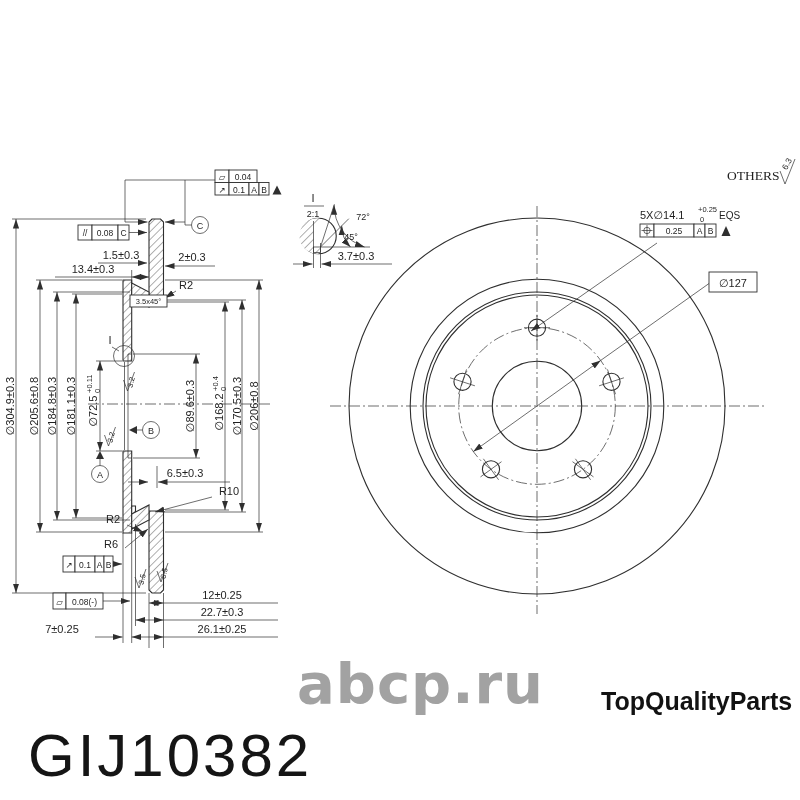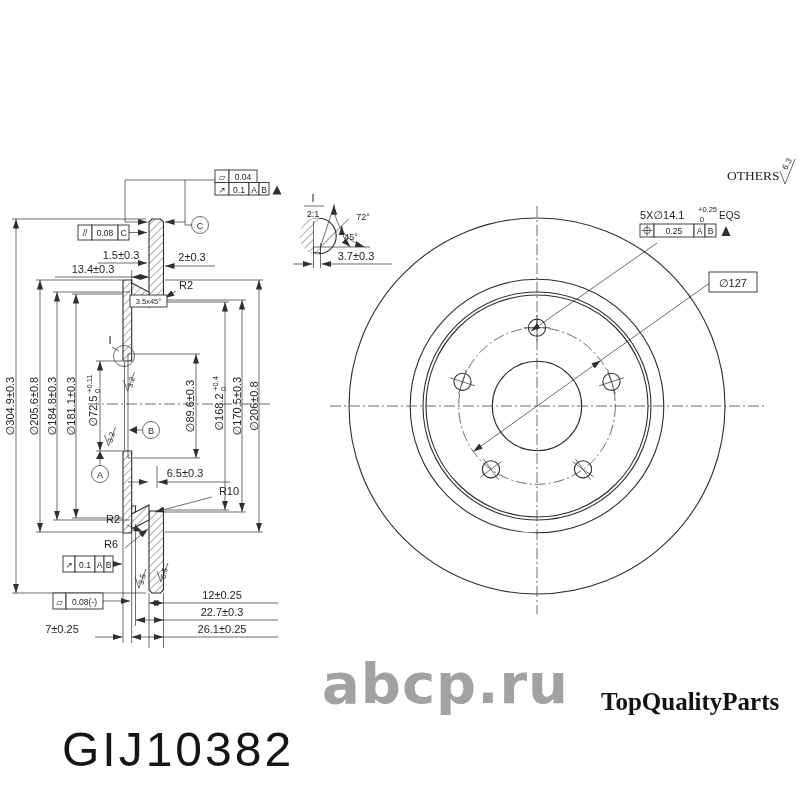--- a/index.html
+++ b/index.html
@@ -12,25 +12,25 @@
   svg .ser{font-family:"Liberation Serif",serif;font-size:13.5px;}
   .ln{fill:none;stroke:#2f2f2f;stroke-width:1.1;}
   .tn{fill:none;stroke:#2f2f2f;stroke-width:0.7;}
   .cl{fill:none;stroke:#2f2f2f;stroke-width:0.7;stroke-dasharray:11 3 2 3;}
   .hp{fill:url(#hatch);stroke:#2f2f2f;stroke-width:1.1;}
   .dim{marker-end:url(#ar);}
   .d2{marker-start:url(#ar);marker-end:url(#ar);}
   .fr{fill:#fff;stroke:#2f2f2f;stroke-width:0.9;}
   .blk{fill:#2f2f2f;}
   .brand-abs{position:absolute;white-space:nowrap;line-height:1;}
-  #part-number{left:28px;top:726px;font-size:48px;letter-spacing:3px;color:#151515;margin-left:34px;}
-  #watermark{left:322px;top:656px;font-size:56px;font-weight:700;color:#a2a2a2;
+  #part-number{left:28px;top:726px;font-size:60px;letter-spacing:3px;color:#151515;}
+  #watermark{left:297px;top:656px;font-size:56px;font-weight:700;color:#a2a2a2;
              font-family:"DejaVu Sans",sans-serif;letter-spacing:1px;}
   #tagline{left:601px;top:689px;font-size:25px;font-weight:700;color:#121212;
-           font-family:Liberation Serif, serif;}
+           font-family:Liberation Sans, sans-serif;}
   #brand{left:529px;top:672px;font-size:100px;font-weight:700;color:#0d0d0d;
          font-family:"Liberation Serif",serif;letter-spacing:2px;}
 </style>
 </head>
 <body>
 
 <div id="stage">
 
 <svg width="800" height="800" viewBox="0 0 800 800">
   <defs>

